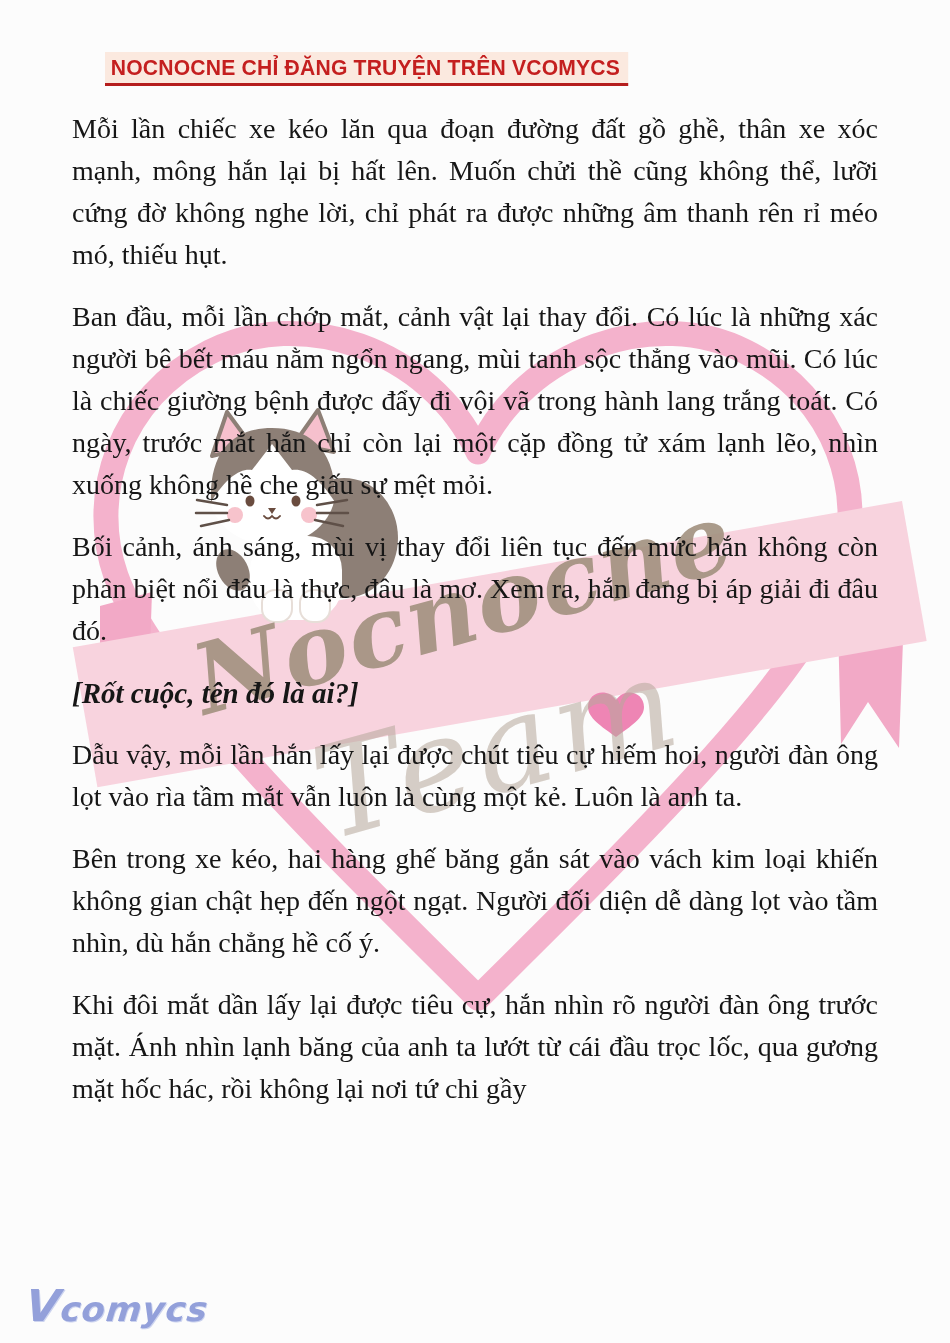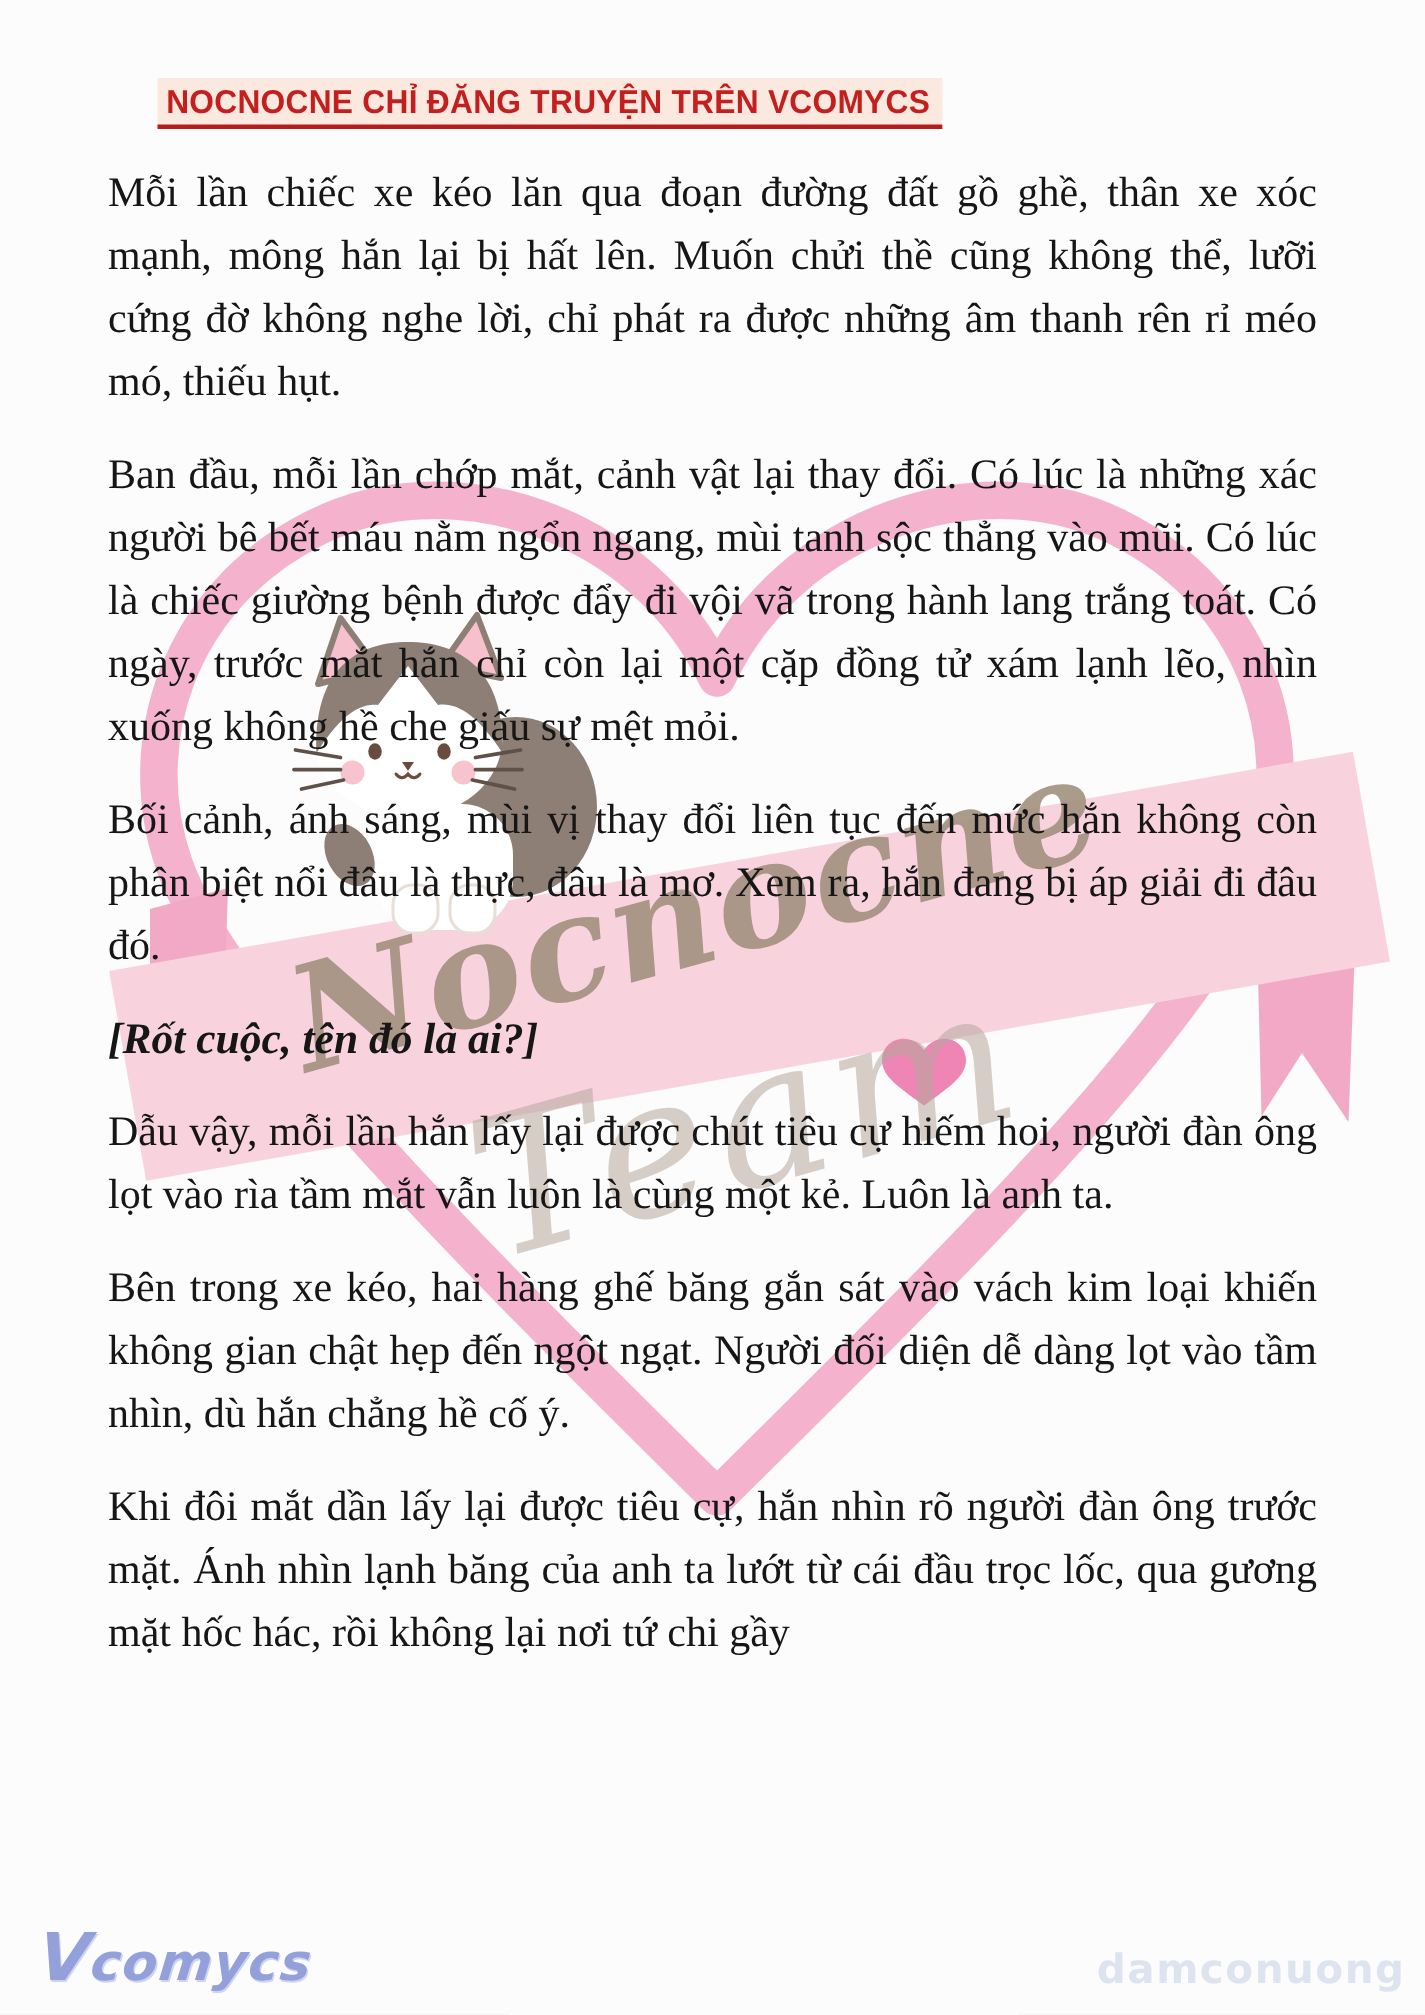--- a/index.html
+++ b/index.html
@@ -144,16 +144,15 @@
         <p class="para">Ban đầu, mỗi lần chớp mắt, cảnh vật lại thay đổi. Có lúc là những xác người bê bết máu nằm ngổn ngang, mùi tanh sộc thẳng vào mũi. Có lúc là chiếc giường bệnh được đẩy đi vội vã trong hành lang trắng toát. Có ngày, trước mắt hắn chỉ còn lại một cặp đồng tử xám lạnh lẽo, nhìn xuống không hề che giấu sự mệt mỏi.</p>
         <p class="para">Bối cảnh, ánh sáng, mùi vị thay đổi liên tục đến mức hắn không còn phân biệt nổi đâu là thực, đâu là mơ. Xem ra, hắn đang bị áp giải đi đâu đó.</p>
         <p class="para italic-note">[Rốt cuộc, tên đó là ai?]</p>
         <p class="para">Dẫu vậy, mỗi lần hắn lấy lại được chút tiêu cự hiếm hoi, người đàn ông lọt vào rìa tầm mắt vẫn luôn là cùng một kẻ. Luôn là anh ta.</p>
         <p class="para">Bên trong xe kéo, hai hàng ghế băng gắn sát vào vách kim loại khiến không gian chật hẹp đến ngột ngạt. Người đối diện dễ dàng lọt vào tầm nhìn, dù hắn chẳng hề cố ý.</p>
         <p class="para">Khi đôi mắt dần lấy lại được tiêu cự, hắn nhìn rõ người đàn ông trước mặt. Ánh nhìn lạnh băng của anh ta lướt từ cái đầu trọc lốc, qua gương mặt hốc hác, rồi không lại nơi tứ chi gầy</p>
       </div>
 
     <div class="site-logo">Vcomycs</div>
 
-    <div class="credit-mark">damconuong</div>
   </div>
 
 </div>
 
 </body></html>

